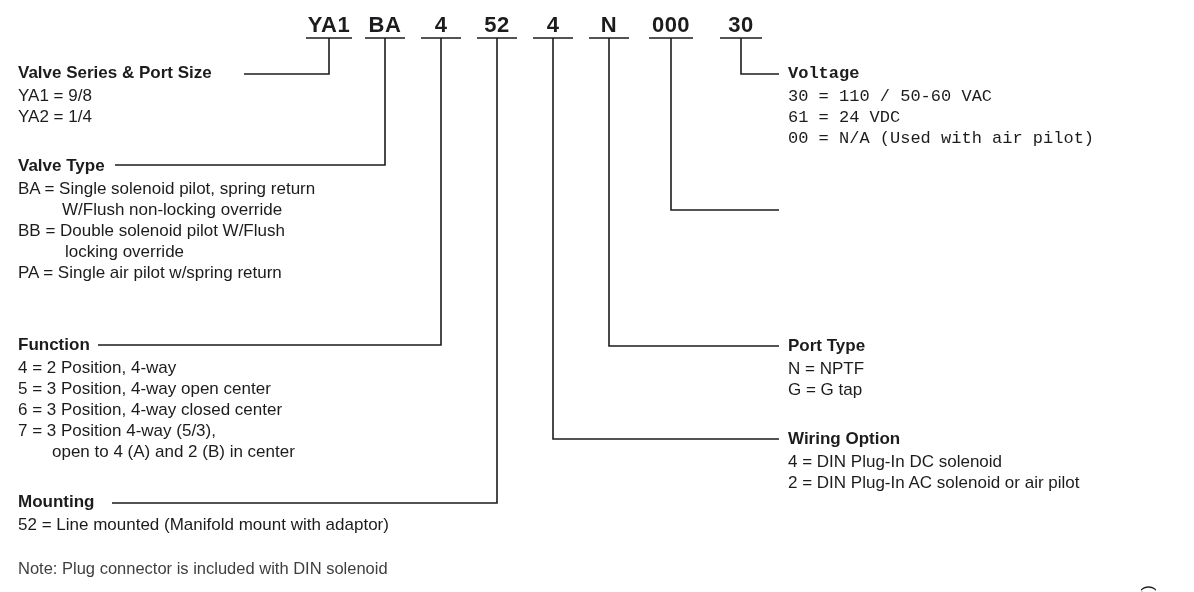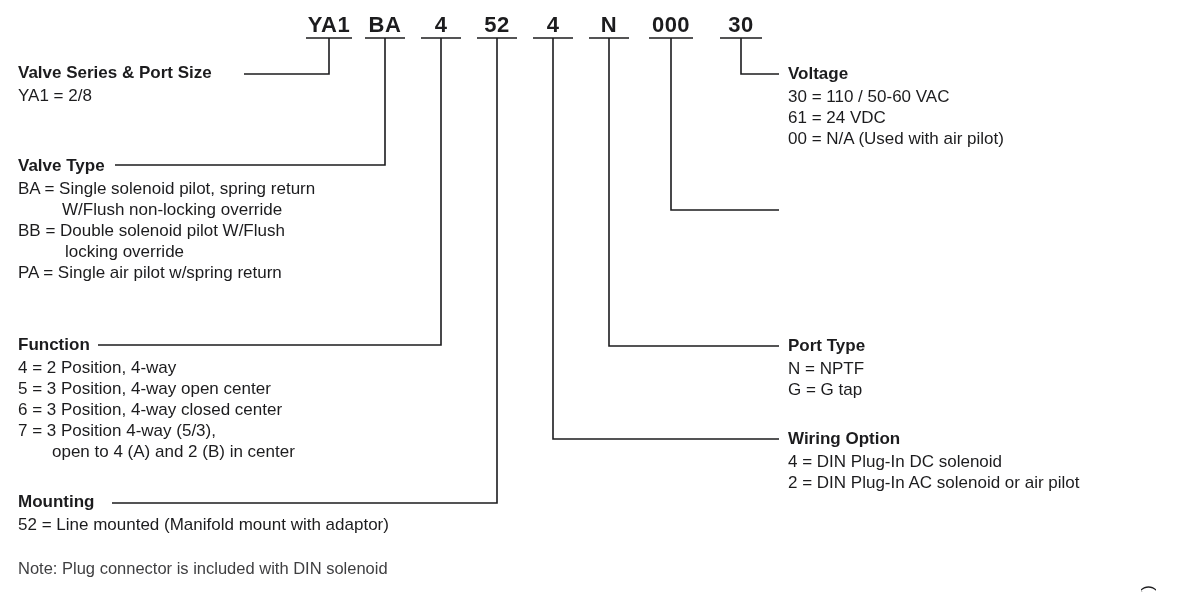--- a/index.html
+++ b/index.html
@@ -47,21 +47,21 @@
     line-height: 21px;
   }
   .item { height: 21px; }
   .ind34 { padding-left: 34px; }
   .ind44 { padding-left: 44px; }
   .ind47 { padding-left: 47px; }
   #sec-valve-series { left: 18px;  top: 62px;  }
   #sec-valve-type   { left: 18px;  top: 155px; }
   #sec-function     { left: 18px;  top: 334px; }
   #sec-mounting     { left: 18px;  top: 491px; }
-  #sec-voltage      { left: 788px; top: 63px;  }
+  #sec-voltage      { left: 788px; top: 63px; font-family: Liberation Mono, monospace;  }
   #sec-options      { left: 788px; top: 200px; }
   #sec-port-type    { left: 788px; top: 335px; }
   #sec-wiring       { left: 788px; top: 428px; }
   .note {
     position: absolute;
     left: 18px;
     top: 559px;
     font-size: 16.5px;
     color: #3f3f41;
     white-space: nowrap;
@@ -98,21 +98,22 @@
   <span id="seg-1" class="code-seg">BA</span>
   <span id="seg-2" class="code-seg">4</span>
   <span id="seg-3" class="code-seg">52</span>
   <span id="seg-4" class="code-seg">4</span>
   <span id="seg-5" class="code-seg">N</span>
   <span id="seg-6" class="code-seg">000</span>
   <span id="seg-7" class="code-seg">30</span>
 
   <div id="sec-valve-series" class="section">
     <div class="sec-title">Valve Series &amp; Port Size</div>
-    <div class="item">YA1 = 2/8</div>
+    <div class="item">YA1 = 9/8</div>
+    <div class="item">YA2 = 1/4</div>
   </div>
 
   <div id="sec-valve-type" class="section">
     <div class="sec-title">Valve Type</div>
     <div class="item">BA = Single solenoid pilot, spring return</div>
     <div class="item ind44">W/Flush non-locking override</div>
     <div class="item">BB = Double solenoid pilot W/Flush</div>
     <div class="item ind47">locking override</div>
     <div class="item">PA = Single air pilot w/spring return</div>
   </div>

